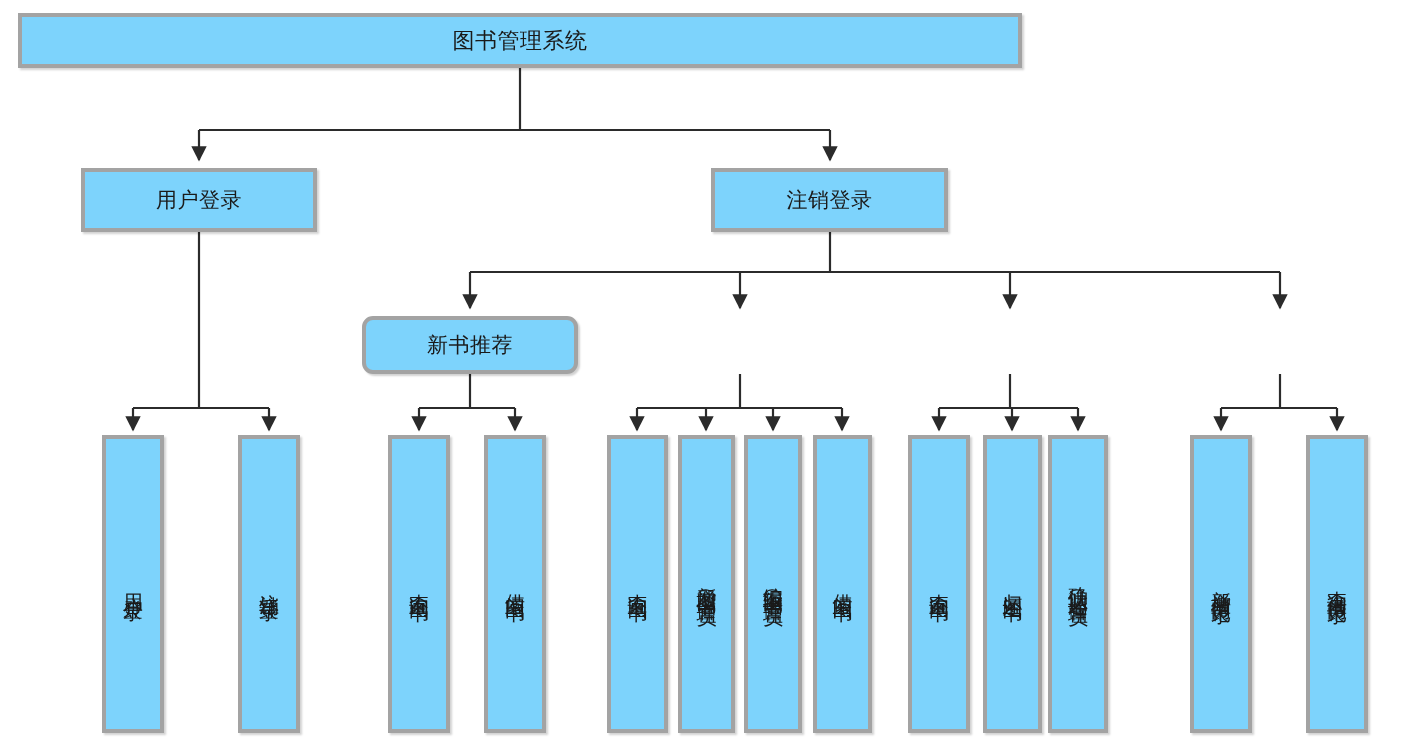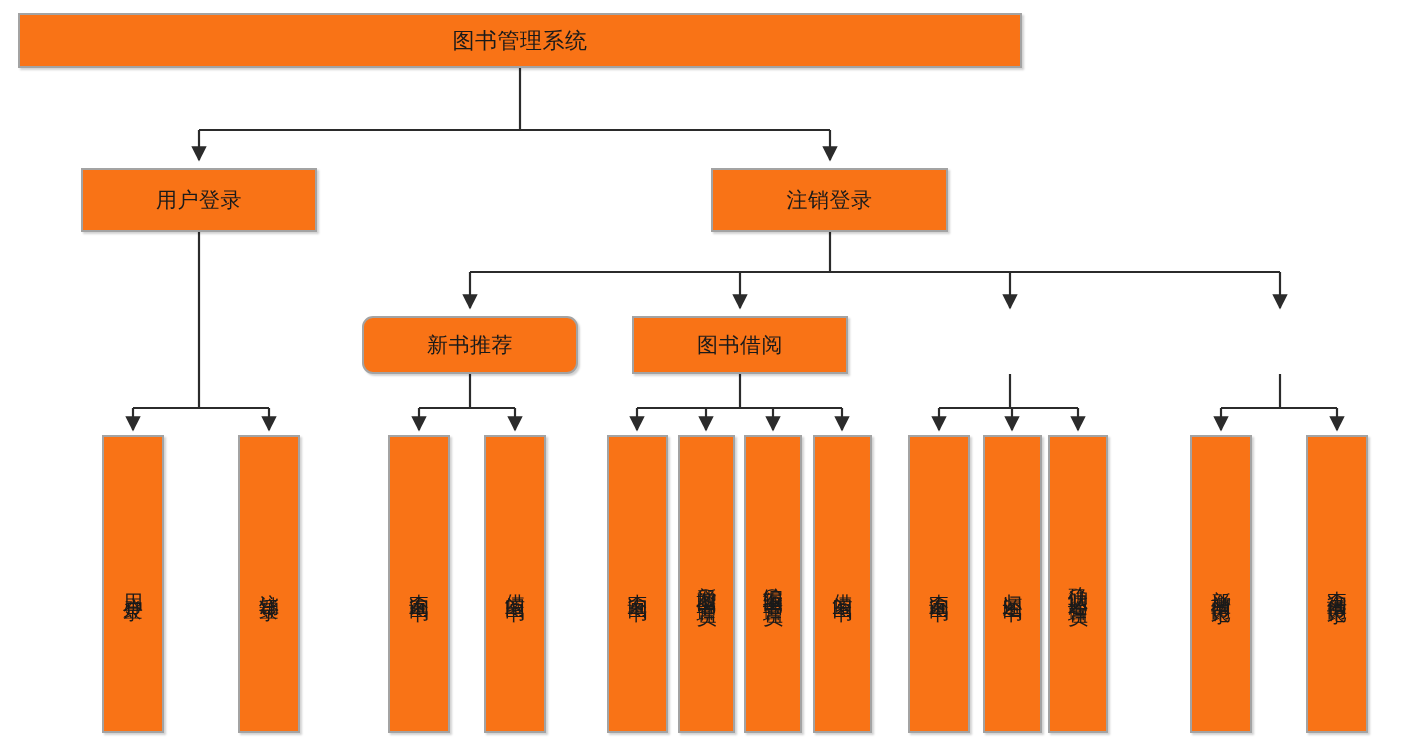--- a/index.html
+++ b/index.html
@@ -21,22 +21,22 @@
     position: absolute;
     left: 0;
     top: 0;
     width: 1405px;
     height: 747px;
     pointer-events: none;
   }
   .node {
     position: absolute;
     box-sizing: border-box;
-    border: 2px solid #a3a3a3;
-    background: #f97316;
+    border: 4px solid #a3a3a3;
+    background: #7dd3fc;
     box-shadow: 2px 2px 2px rgba(0,0,0,0.18);
     display: flex;
     align-items: center;
     justify-content: center;
     color: #1a1a1a;
   }
   .node .label {
     display: block;
     text-align: center;
     line-height: 1.18;
@@ -131,23 +131,20 @@
   <div class="node h" style="left:81px; top:168px; width:236px; height:64px;">
     <span class="label">用户登录</span>
   </div>
   <div class="node h" style="left:711px; top:168px; width:237px; height:64px;">
     <span class="label">注销登录</span>
   </div>
 
   <div class="node h" style="left:362px; top:316px; width:216px; height:58px;border-radius:11px;">
     <span class="label">新书推荐</span>
   </div>
-  <div class="node h" style="left:632px; top:316px; width:216px; height:58px;">
-    <span class="label">图书借阅</span>
-  </div>
 
   <div class="node v" style="left:102px; top:435px; width:62px; height:298px;">
     <span class="label">用户登录</span>
   </div>
   <div class="node v" style="left:238px; top:435px; width:62px; height:298px;">
     <span class="label">注销登录</span>
   </div>
   <div class="node v" style="left:388px; top:435px; width:62px; height:298px;">
     <span class="label">查询图书</span>
   </div>

